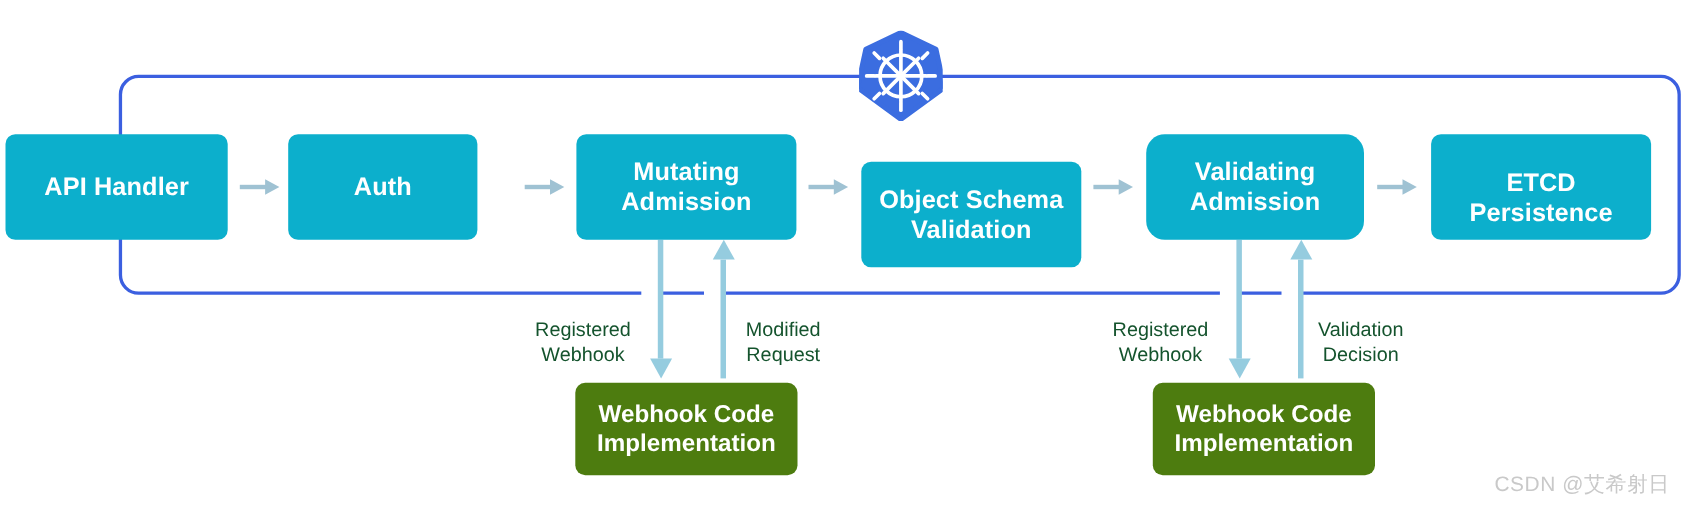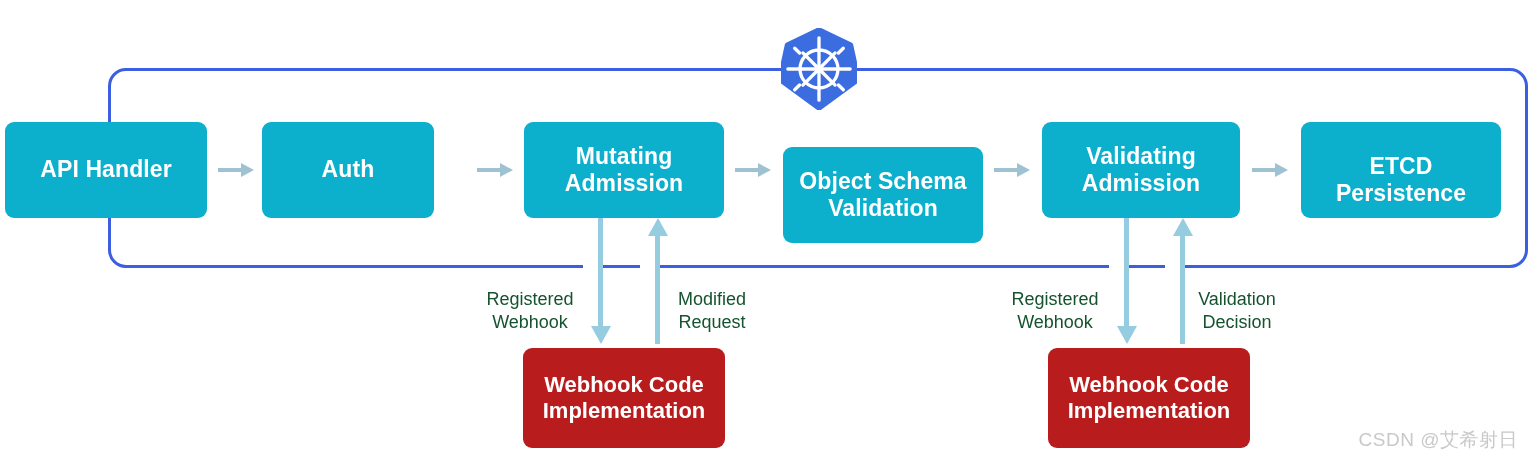--- a/index.html
+++ b/index.html
@@ -90,22 +90,22 @@
     height: 0;
     border-top: 7px solid transparent;
     border-bottom: 7px solid transparent;
     border-left: 13px solid #9FC2D3;
   }
 
   
   .webhook-box {
     position: absolute;
     top: 348px;
-    height: 100px;
-    background: #b91c1c;
+    height: 84px;
+    background: #4d7c0f;
     border-radius: 9px;
     display: flex;
     align-items: center;
     justify-content: center;
     text-align: center;
     color: #ffffff;
     font-weight: bold;
     font-size: 22px;
     line-height: 1.2;
     z-index: 5;
@@ -211,21 +211,21 @@
     <span style="white-space: pre-line;">Auth</span>
   </div>
   <div class="stage" style="left:524px; width:200px;">
     <span style="white-space: pre-line;">Mutating
 Admission</span>
   </div>
   <div class="stage" style="left:783px; width:200px;margin-top:25px;">
     <span style="white-space: pre-line;">Object Schema
 Validation</span>
   </div>
-  <div class="stage" style="left:1042px; width:198px;">
+  <div class="stage" style="left:1042px; width:198px;border-radius:17px;">
     <span style="white-space: pre-line;">Validating
 Admission</span>
   </div>
   <div class="stage" style="left:1301px; width:200px;">
     <span style="white-space: pre-line; margin-top: 20px;">ETCD
 Persistence</span>
   </div>
 
   <div class="h-arrow" style="left:218px; width:36px;">
     <div class="shaft" style="width:24px;"></div>

